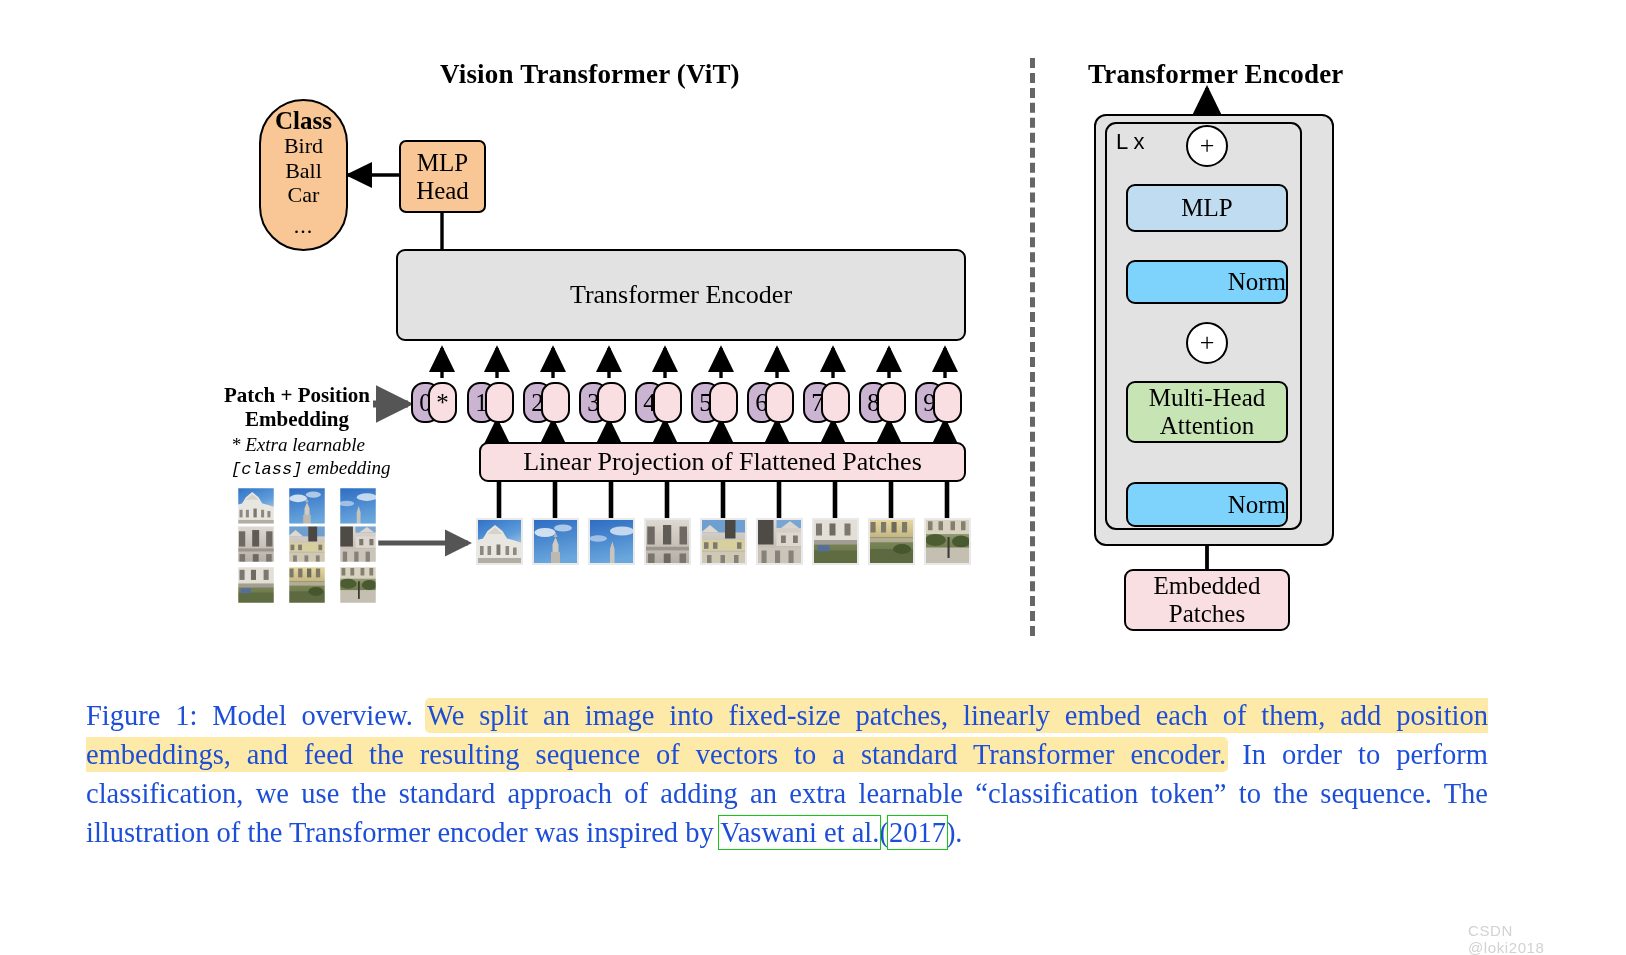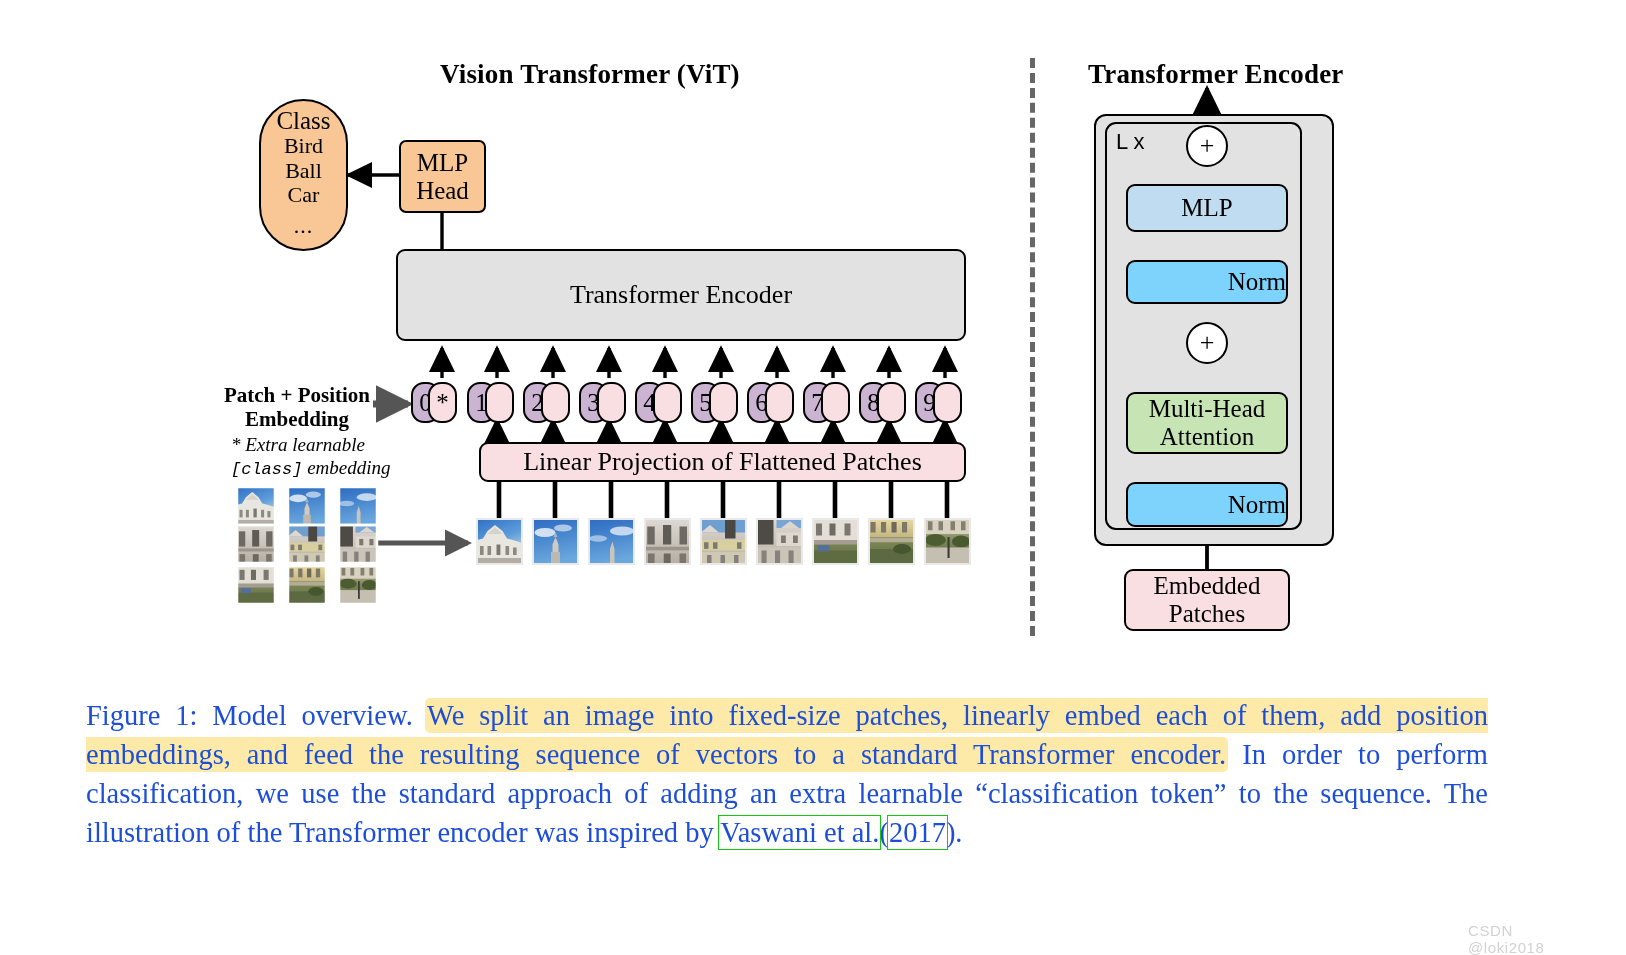--- a/index.html
+++ b/index.html
@@ -25,21 +25,21 @@
   .c-blue{background:#bfdcf0;}
   .c-yellow{background:#7dd3fc;justify-content:flex-end;}
   .c-green{background:#c7e5b4;}
   .c-purple{background:#cbb4d2;}
 
   
   .capsule{position:absolute;box-sizing:border-box;border:2.5px solid #000;
            background:#f9c795;border-radius:46px;
            display:flex;flex-direction:column;align-items:center;
            justify-content:center;}
-  .capsule .cls{font-weight:normal;font-size:25px;line-height:1.1;}
+  .capsule .cls{font-weight:bold;font-size:25px;line-height:1.1;}
   .capsule .it{font-size:22px;line-height:1.12;}
   .capsule .dots{font-size:22px;line-height:1.6;letter-spacing:1px;}
 
   
   .lbl-bold{font-weight:bold;font-size:21px;line-height:1.15;text-align:center;}
   .lbl-small{font-size:19px;line-height:1.2;font-style:italic;}
   .mono{font-family:"Liberation Mono",monospace;font-size:17px;}
 
   
   .tok{position:absolute;box-sizing:border-box;border:2.5px solid #000;
@@ -432,21 +432,21 @@
 
   <div class="node c-yellow" style="left:1126px;top:260px;width:162px;height:44px;">
     <span>Norm</span>
     </div>
 
   <div class="plus" style="left:1186px;top:322px;width:42px;height:42px;">
     <span>+</span>
     </div>
 
   <div class="node c-green" style="left:1126px;top:381px;width:162px;height:62px;
-       flex-direction:column;margin-top:11px;">
+       flex-direction:column;">
     <span>Multi-Head</span>
     <span>Attention</span>
     </div>
 
   <div class="node c-yellow" style="left:1126px;top:482px;width:162px;height:45px;">
     <span>Norm</span>
     </div>
 
   <div class="node c-pink" style="left:1124px;top:569px;width:166px;height:62px;
        flex-direction:column;">

